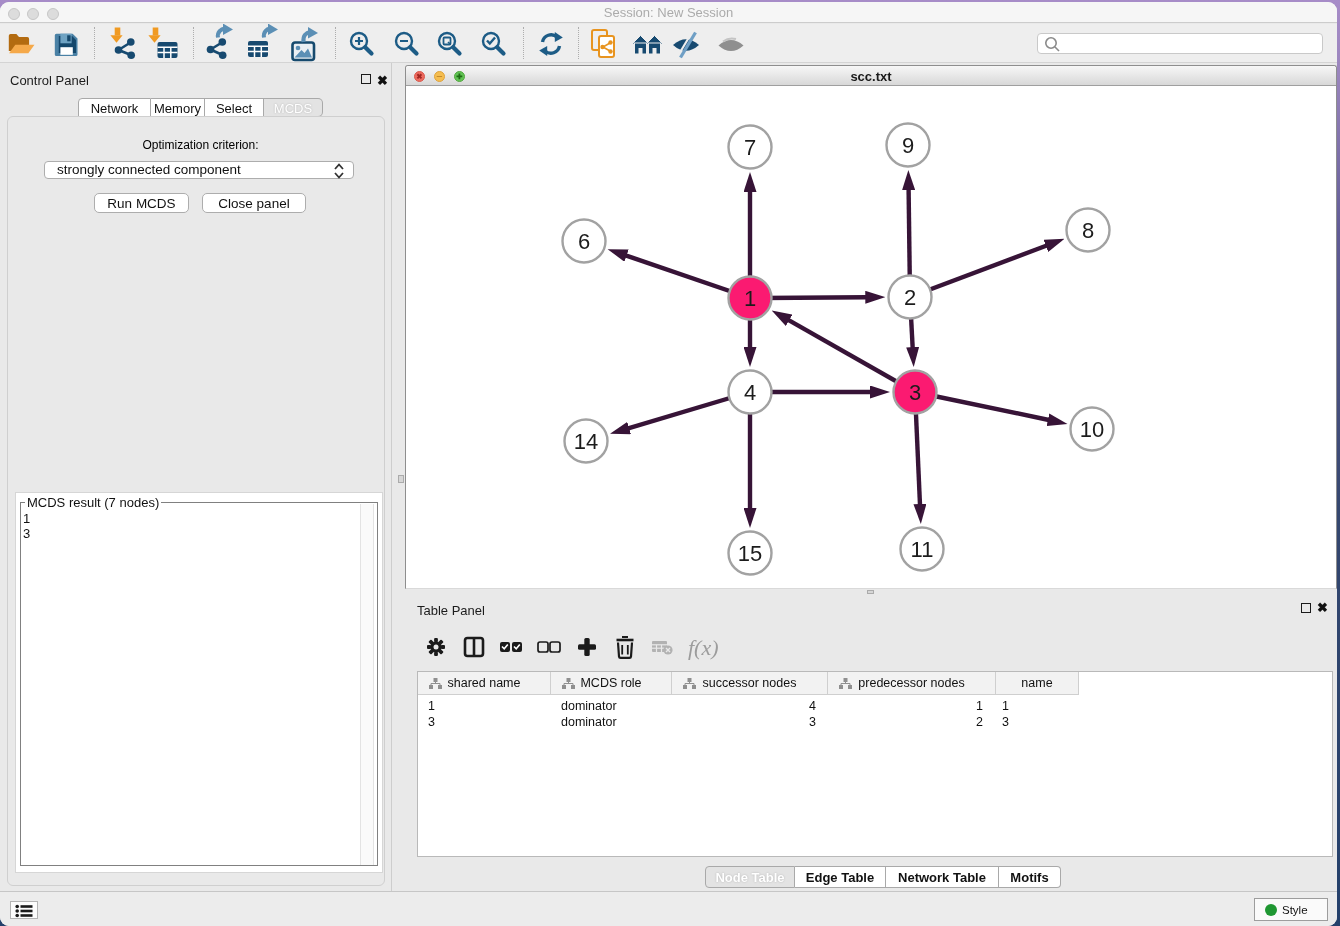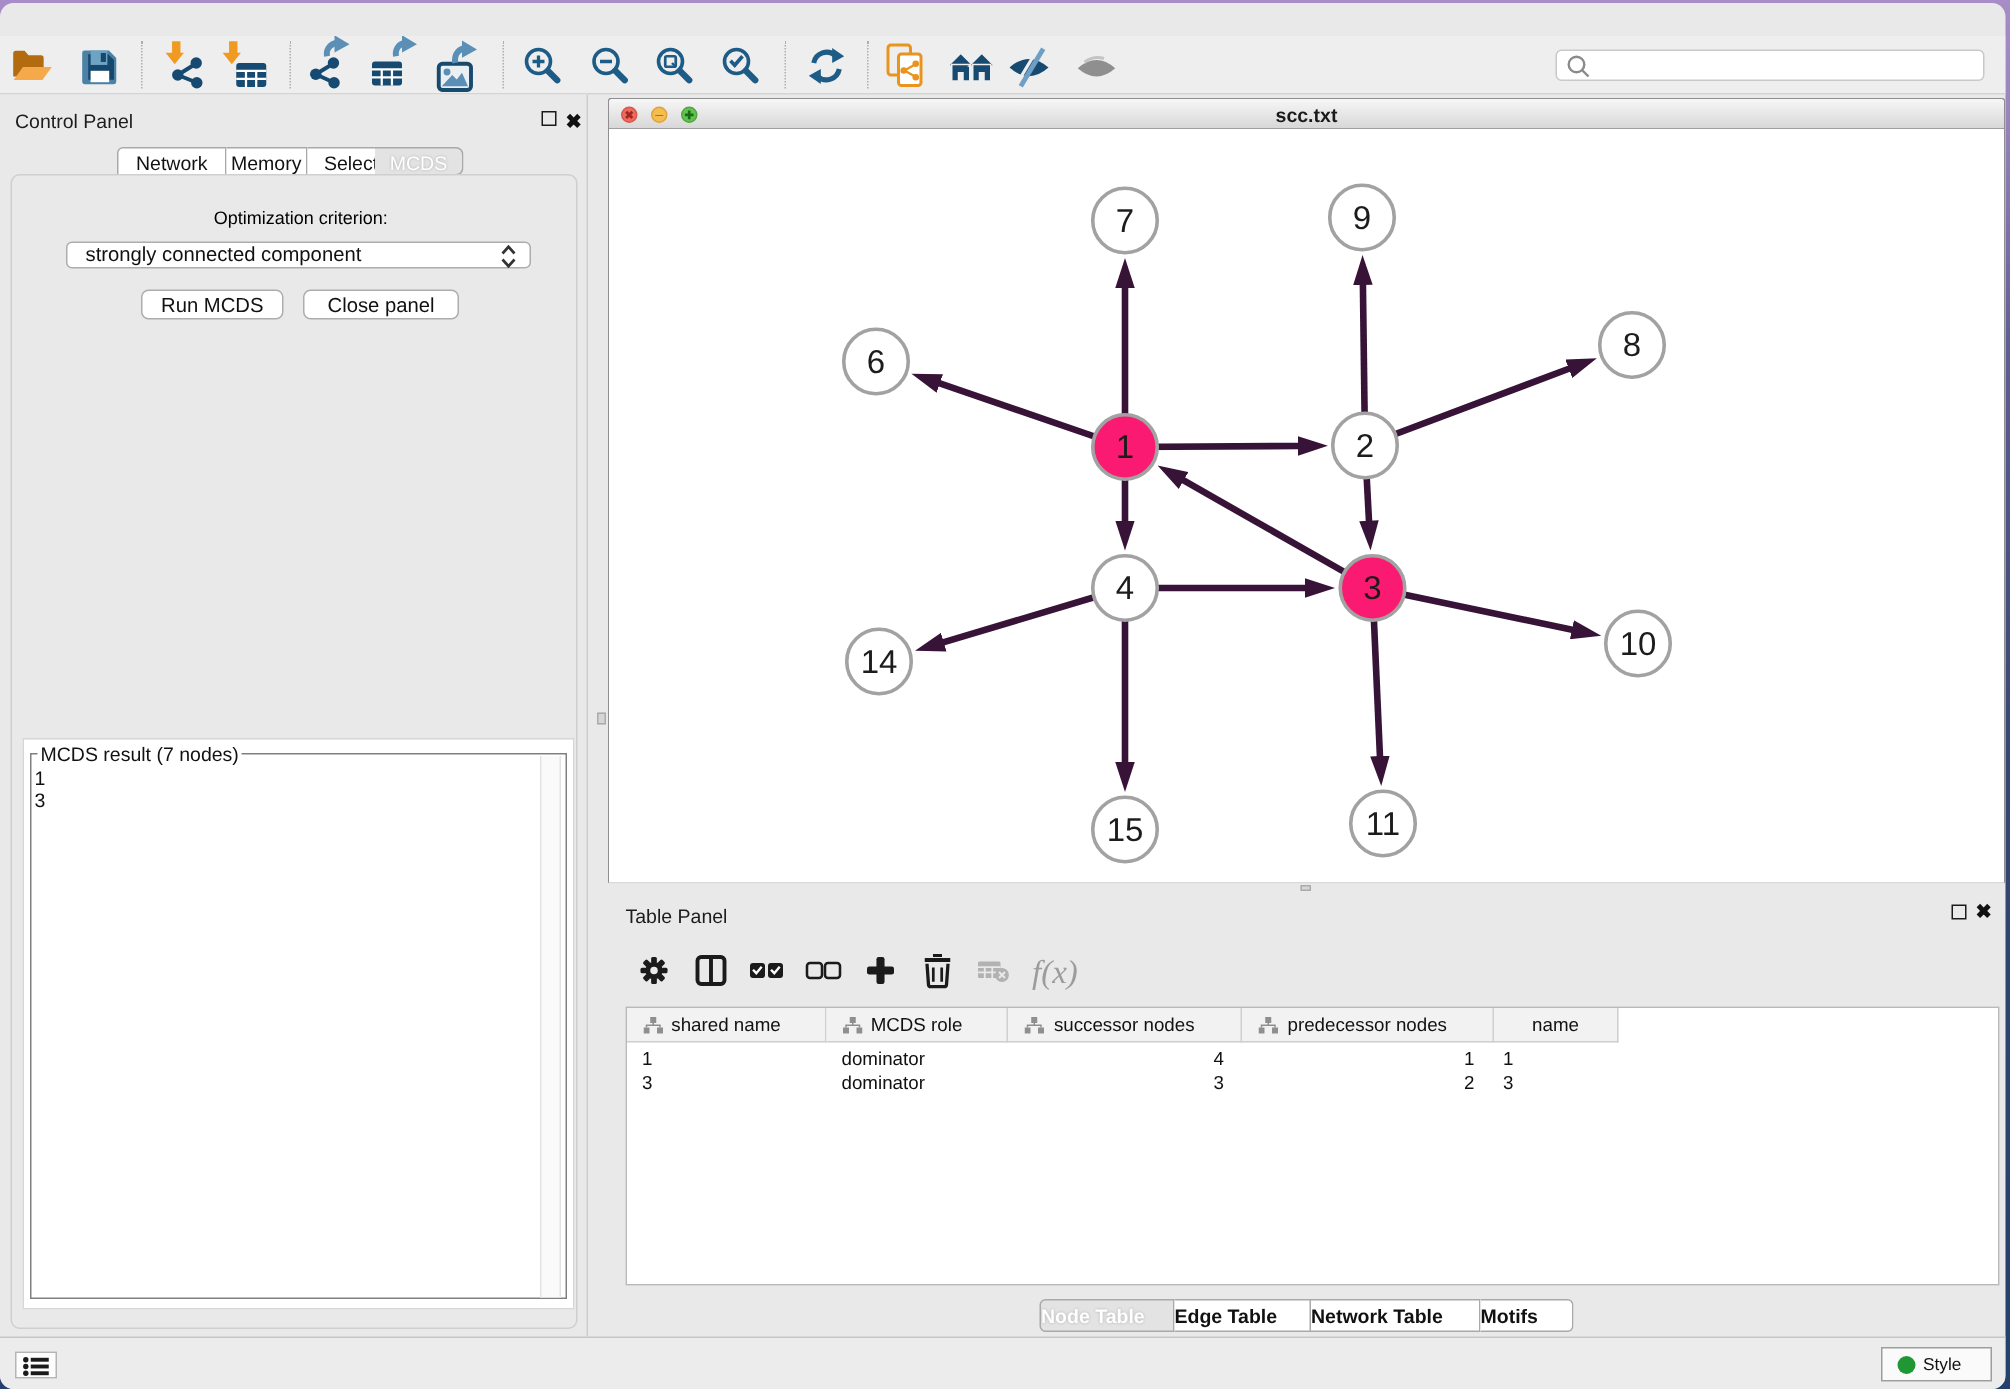--- a/index.html
+++ b/index.html
@@ -71,31 +71,37 @@
   #tpanel { position:absolute; left:393px; top:589px; width:944px; height:300px; }
   #ttable { position:absolute; left:24px; top:80px; width:916px; height:186px;
             background:#fff; border:1px solid #b9b9b9; }
   .th { position:absolute; top:0; height:23px; background:#f2f2f2;
         border-right:1px solid #cfcfcf; border-bottom:1px solid #cfcfcf; font-size:12.5px; color:#111; text-align:center;
         padding-top:4px; }
   .thi { position:absolute; left:11px; top:6px; }
   .td { position:absolute; font-size:12.5px; color:#111; }
   .btab { position:absolute; top:0; height:100%; border:1px solid #a9a9a9; border-left:none;
           background:#fff; font-size:13px; font-weight:bold; color:#111;
-          text-align:left; padding-top:3px; }
+          text-align:center; padding-top:3px;margin-left:12px; }
   #btabrow { position:absolute; left:300px; top:275px; width:356px; height:22px; }
 
   
   #statusbar { position:absolute; left:0; top:889px; width:100%; height:35px;
                background:#ececec; border-top:1px solid #c6c6c6; }
 </style>
 </head>
 <body>
 <div id="win">
 
+  <div id="titlebar">
+    <div class="tl" style="left:8px;"></div>
+    <div class="tl" style="left:27px;"></div>
+    <div class="tl" style="left:47px;"></div>
+    <div id="wtitle">Session: New Session</div>
+  </div>
 
   <div id="toolbar">
     <div class="sep" style="left:94px;"></div>
     <div class="sep" style="left:193px;"></div>
     <div class="sep" style="left:335px;"></div>
     <div class="sep" style="left:523px;"></div>
     <div class="sep" style="left:578px;"></div>
     <svg width="780" height="39" style="position:absolute;left:0;top:0;">
 
       <g transform="translate(21.5,20)">
@@ -243,21 +249,21 @@
   </div>
 
   <div id="cpanel">
     <div class="paneltitle abs" style="left:10px; top:10px;">Control Panel</div>
     <div class="flbtn" style="left:361px; top:11px;"></div>
     <div class="clx" style="left:377px; top:10px;">✖</div>
     <div id="tabrow">
       <div class="tab" style="left:0; width:73px; border-left:1px solid #a9a9a9; border-radius:4px 0 0 0;">Network</div>
       <div class="tab" style="left:73px; width:54px;">Memory</div>
       <div class="tab" style="left:127px; width:59px;">Select</div>
-      <div class="tab" style="left:172px; width:59px; background:#e3e3e3; color:#ffffff; text-shadow:0 0 2px #b0b0b0; border-radius:0 5px 5px 0;">MCDS</div>
+      <div class="tab" style="left:186px; width:59px; background:#e3e3e3; color:#ffffff; text-shadow:0 0 2px #b0b0b0; border-radius:0 5px 5px 0;">MCDS</div>
     </div>
     <div id="mcdspanel"></div>
     <div id="optlabel">Optimization criterion:</div>
     <div id="combo">strongly connected component
       <svg width="12" height="16" style="position:absolute;right:8px;top:0.5px;">
         <polyline points="2,6 6,1.5 10,6" fill="none" stroke="#333" stroke-width="1.8"></polyline>
         <polyline points="2,10 6,14.5 10,10" fill="none" stroke="#333" stroke-width="1.8"></polyline>
       </svg>
     </div>
     <div class="btn" style="left:94px; width:95px;">Run MCDS</div>

